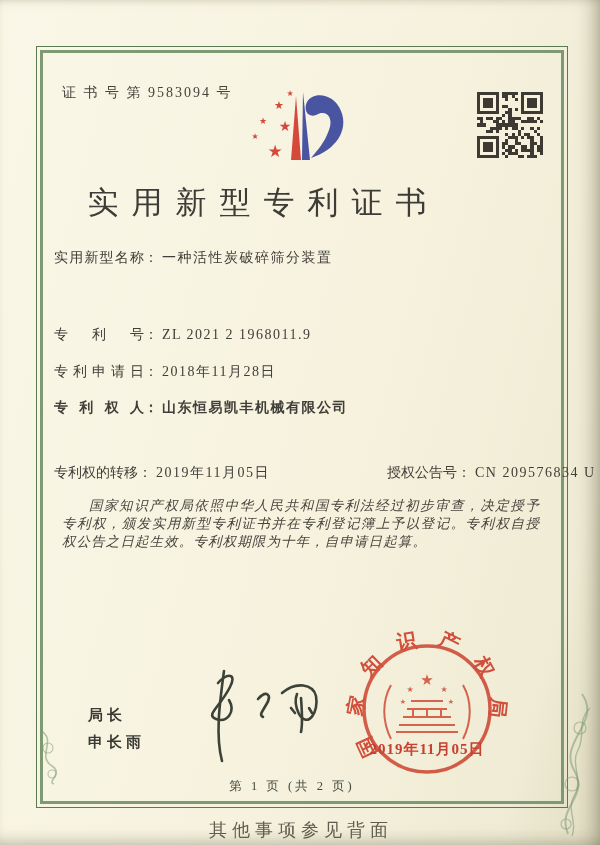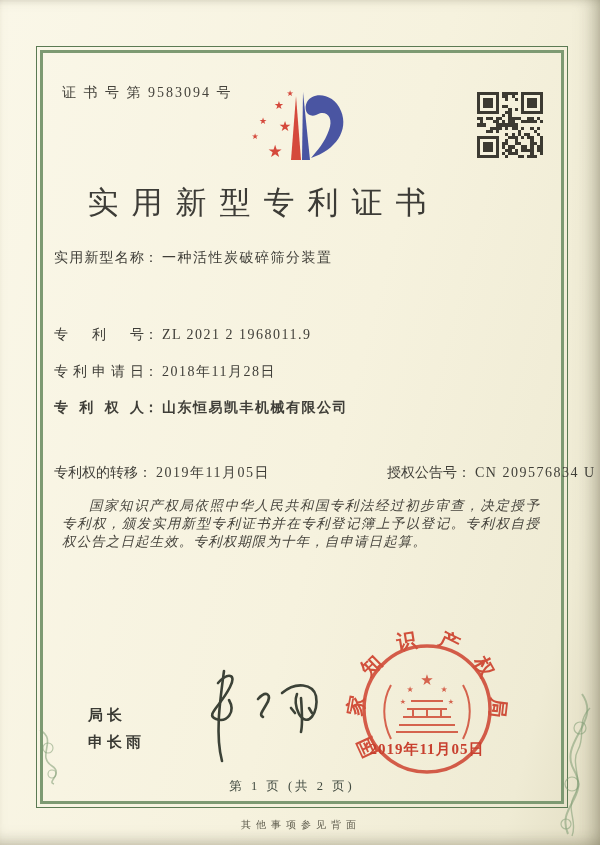--- a/index.html
+++ b/index.html
@@ -17,21 +17,21 @@
   .fcolon{display:inline-block;margin:0 4px 0 0;}
   .fvalue{letter-spacing:1.5px;}
   .grant2{position:absolute;left:310px;top:0;margin-left:23px;}
   .paras{position:absolute;left:62px;top:497px;width:478px;font-size:13.5px;line-height:18px;
     letter-spacing:1.1px;color:#46443d;text-align:justify;font-style:italic;}
   .paras p{margin:0;text-indent:2em;}
   .signer{position:absolute;left:88px;top:702px;font-size:15px;letter-spacing:4px;color:#3b3b35;line-height:27px;font-weight:600;}
   .sealdate{position:absolute;left:350px;top:740px;width:154px;text-align:center;font-size:15px;
     letter-spacing:1px;color:#c8402f;font-weight:600;}
   .pagefoot{position:absolute;left:36px;top:778px;width:512px;text-align:center;font-size:12.5px;letter-spacing:3px;color:#414a40;}
-  .backnote{position:absolute;left:36px;top:818px;width:530px;text-align:center;font-size:10px;letter-spacing:5px;color:#5f5d4e;}
+  .backnote{position:absolute;left:36px;top:818px;width:530px;text-align:center;font-size:18px;letter-spacing:5px;color:#5f5d4e;}
   svg{position:absolute;overflow:visible;}
   .sig path{stroke:#3c4237;stroke-width:2.6;fill:none;stroke-linecap:round;stroke-linejoin:round;}
   .orn path,.orn circle{stroke:#7e9a73;fill:none;opacity:.55;}
 </style>
 </head>
 <body>
 
 <div class="page">
 
   <div class="frame">

